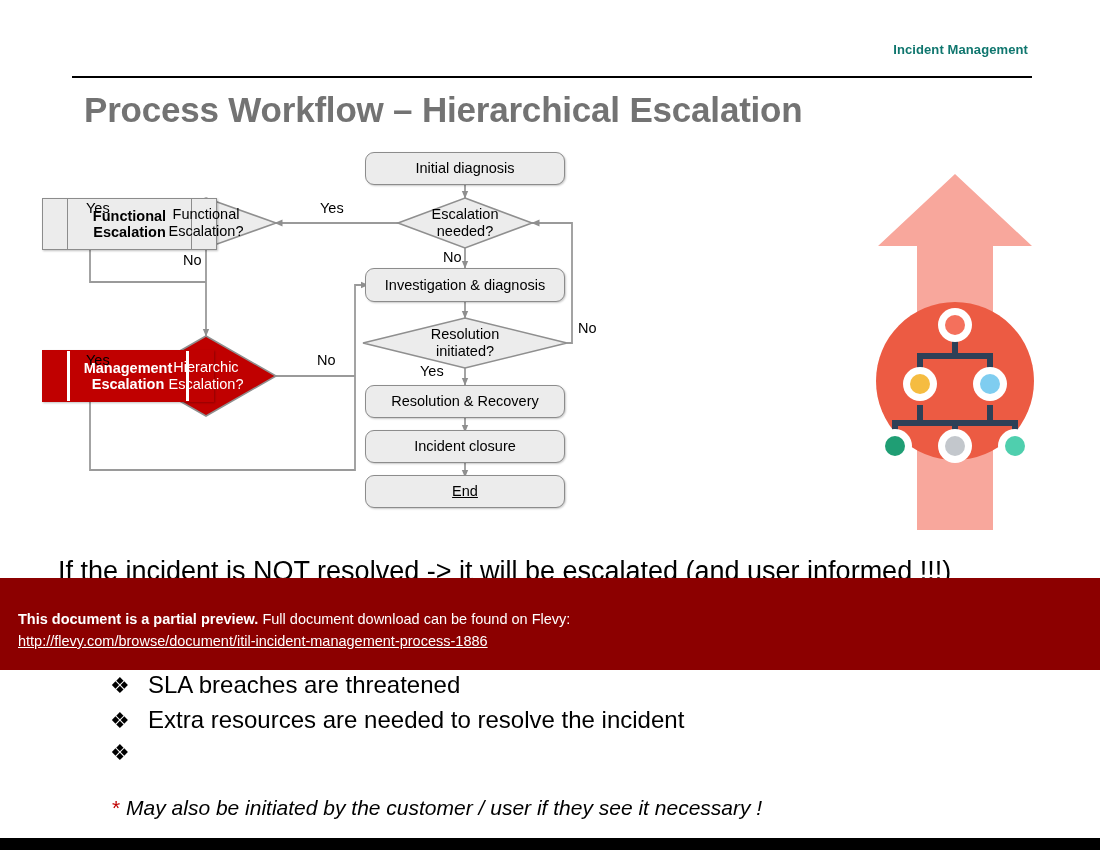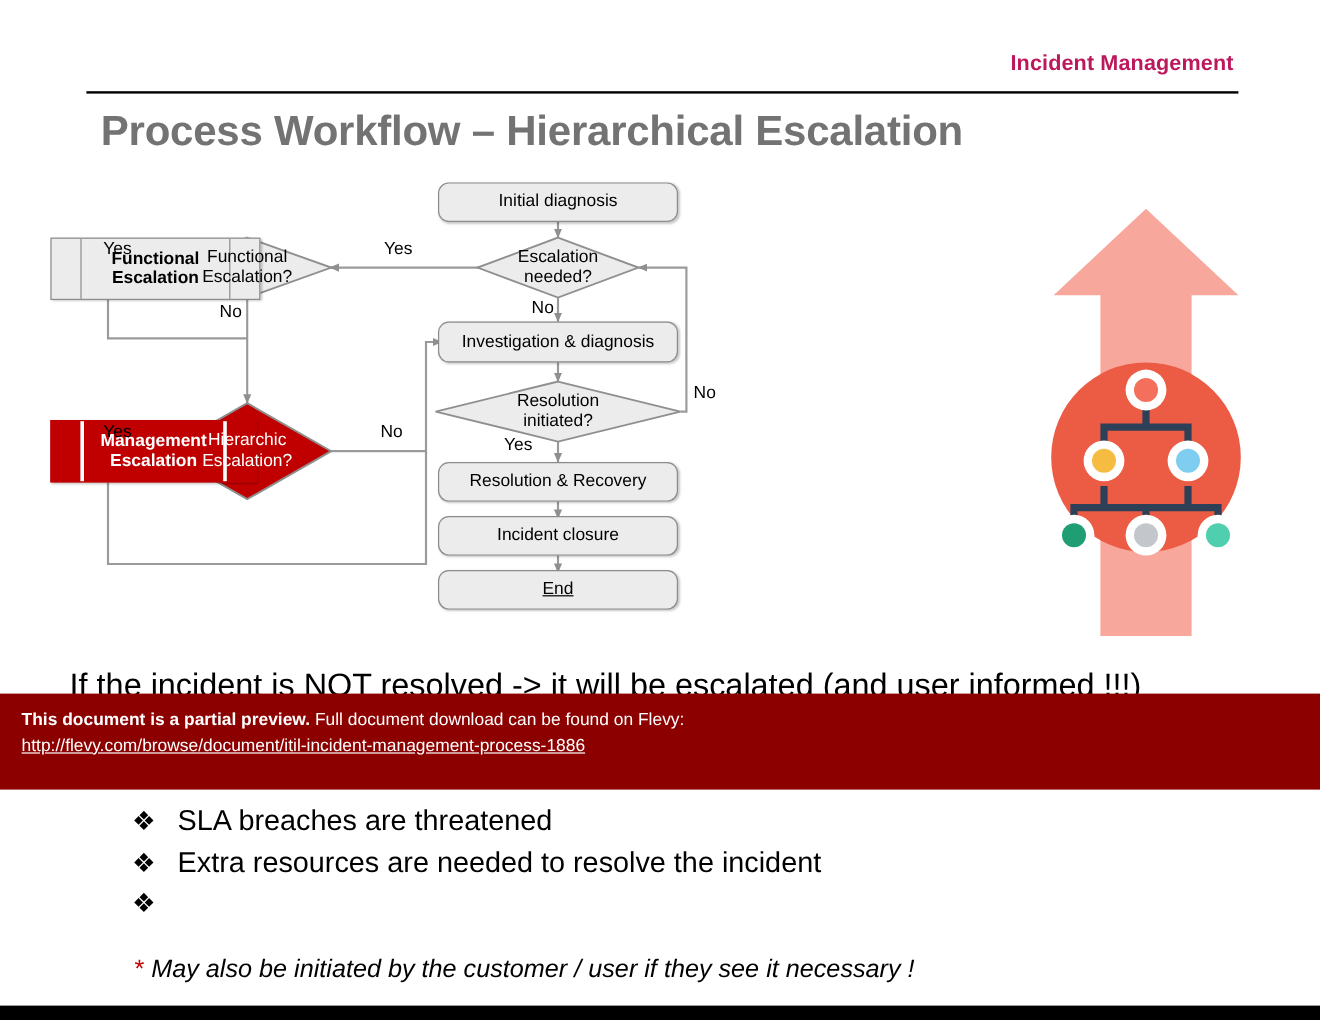--- a/index.html
+++ b/index.html
@@ -7,21 +7,21 @@
     width: 1100px; height: 850px;
     background: #ffffff;
     font-family: "Liberation Sans", sans-serif;
     overflow: hidden;
   }
   #slide { position: relative; width: 1100px; height: 850px; background: #fff; }
 
   
   #header-label {
     position: absolute; right: 72px; top: 42px;
-    font-size: 18px; font-weight: bold; color: #be185d;
+    font-size: 13px; font-weight: bold; color: #0f766e;
     letter-spacing: .1px; white-space: nowrap;
   }
   #header-rule {
     position: absolute; left: 72px; top: 76px; width: 960px; height: 2px;
     background: #000;
   }
   #page-title {
     position: absolute; left: 84px; top: 90px;
     font-size: 35px; font-weight: bold; color: #737373;
     letter-spacing: -0.2px; white-space: nowrap;
@@ -73,23 +73,23 @@
 
   
   #escalation-graphic { position: absolute; left: 860px; top: 168px; width: 190px; height: 368px; }
 
   
   #intro-line {
     position: absolute; left: 58px; top: 556px;
     font-size: 27px; color: #000; white-space: nowrap;
   }
   #preview-banner {
-    position: absolute; left: 0; top: 578px; width: 1100px; height: 80px;
+    position: absolute; left: 0; top: 578px; width: 1100px; height: 92px;
     background: #8c0000; color: #fff;
-    padding: 12px 0 0 18px;
+    padding: 31px 0 0 18px;
   }
   #preview-banner .pb-line1 { font-size: 14.5px; line-height: 1.5; }
   #preview-banner .pb-strong { font-weight: bold; }
   #preview-banner .pb-url {
     display: inline-block; margin-top: 2px;
     font-size: 14.5px; color: #ffffff; text-decoration: underline;
   }
 
   #bullets { position: absolute; left: 110px; top: 672px; width: 900px; }
   .bullet { display: flex; align-items: baseline; margin-bottom: 8px; }

